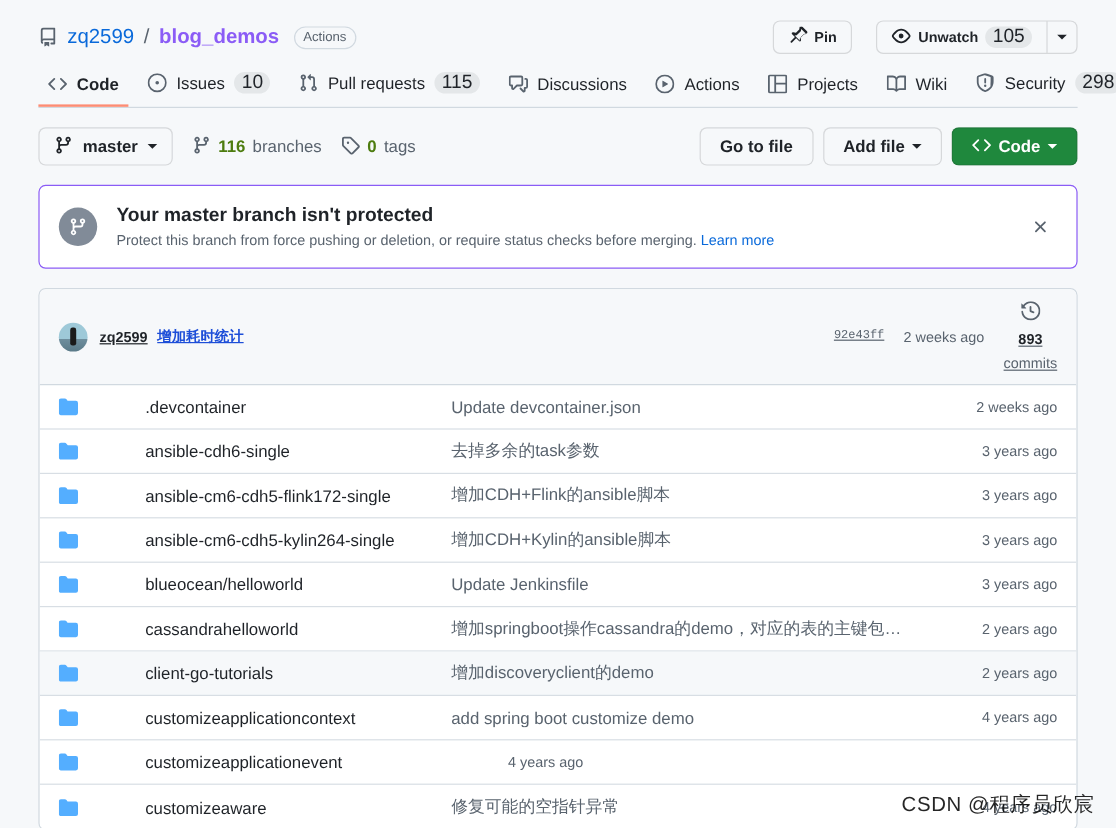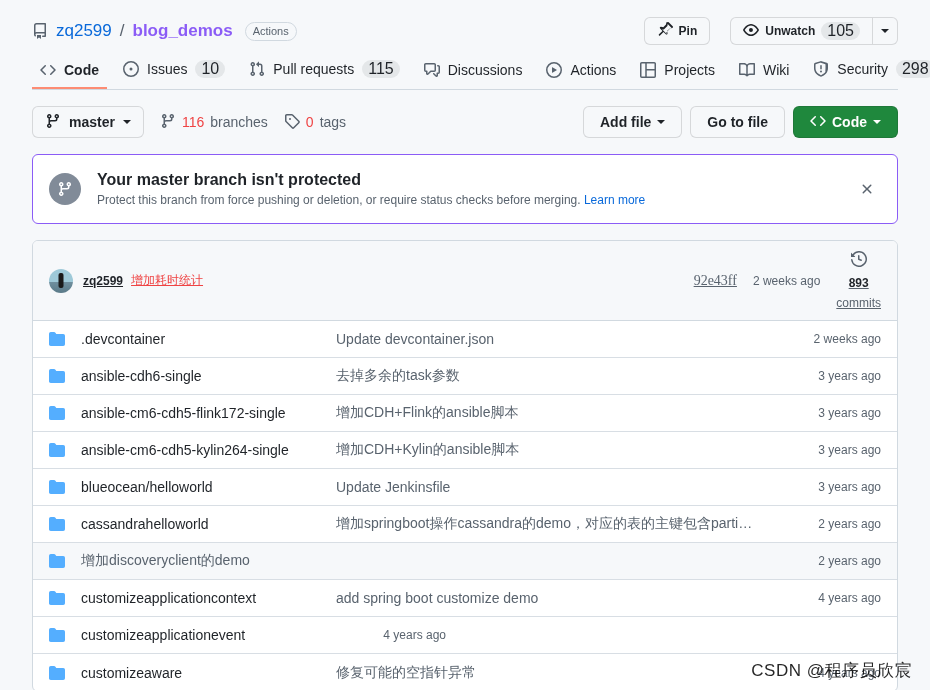--- a/index.html
+++ b/index.html
@@ -138,21 +138,21 @@
   }
   .meta-link {
     display: inline-flex;
     align-items: center;
     gap: 6px;
     color: #59636e;
     font-size: 14px;
     text-decoration: none;
     cursor: pointer;
   }
-  .meta-link strong { color: #ef4444; font-weight: 400; }
+  .meta-link strong { color: #4d7c0f; font-weight: 700; }
   .branch-right { display: flex; gap: 8px; align-items: center; }
   .btn-lg {
     height: 32px;
     font-size: 14px;
     padding: 5px 16px;
   }
   .btn-green {
     background: #1f883d;
     border: 1px solid rgba(31,35,40,0.15);
     color: #ffffff;
@@ -218,32 +218,32 @@
   .commit-avatar::after {
     content: "";
     position: absolute;
     left: 50%; top: 18%;
     transform: translateX(-50%);
     width: 5px; height: 15px;
     background: #1a1a1a;
     border-radius: 2px;
   }
   .commit-author { font-weight: 600; font-size: 12px; color: #1f2328; margin-left: 2px; }
-  .commit-msg { font-size: 12px; color: #ef4444; }
+  .commit-msg { font-size: 12px; color: #1d4ed8; font-weight: bold; }
   .commit-right {
     margin-left: auto;
     display: flex;
     align-items: center;
     gap: 16px;
     font-size: 12px;
     color: #59636e;
   }
   .commit-sha {
-    font-family: Liberation Serif, serif;
-    font-size: 14px;
+    font-family: Liberation Mono, monospace;
+    font-size: 10px;
     color: #59636e;
   }
   .commits-count {
     display: inline-flex;
     align-items: center;
     gap: 6px;
     color: #59636e;
     cursor: pointer;
     flex-direction: column;
   }
@@ -267,20 +267,21 @@
     color: #54aeff;
   }
   .file-name {
     flex: 0 0 255px;
     color: #1f2328;
     text-decoration: none;
     cursor: pointer;
     overflow: hidden;
     text-overflow: ellipsis;
     white-space: nowrap;
+    margin-left: 40px;
   }
   .file-msg {
     flex: 1;
     color: #59636e;
     text-decoration: none;
     overflow: hidden;
     text-overflow: ellipsis;
     white-space: nowrap;
     padding-right: 16px;
     cursor: pointer;
@@ -443,25 +444,25 @@
         <span>
           <svg width="16" height="16" viewBox="0 0 16 16" fill="currentColor" aria-hidden="true">
             <path d="M1 7.775V2.75C1 1.784 1.784 1 2.75 1h5.025c.464 0 .91.184 1.238.513l6.25 6.25a1.75 1.75 0 0 1 0 2.474l-5.026 5.026a1.75 1.75 0 0 1-2.474 0l-6.25-6.25A1.752 1.752 0 0 1 1 7.775Zm1.5 0c0 .066.026.13.073.177l6.25 6.25a.25.25 0 0 0 .354 0l5.025-5.025a.25.25 0 0 0 0-.354l-6.25-6.25a.25.25 0 0 0-.177-.073H2.75a.25.25 0 0 0-.25.25ZM6 5a1 1 0 1 1 0 2 1 1 0 0 1 0-2Z"></path>
           </svg>
         </span>
         <strong>0</strong>
         <span>tags</span>
       </a>
     </div>
     <div class="branch-right">
+      <button class="btn btn-lg">Go to file</button>
       <button class="btn btn-lg">
         <span>Add file</span>
         <span class="caret"></span>
       </button>
-      <button class="btn btn-lg">Go to file</button>
       <button class="btn btn-lg btn-green">
         <span>
           <svg width="16" height="16" viewBox="0 0 16 16" fill="currentColor" aria-hidden="true">
             <path d="m11.28 3.22 4.25 4.25a.75.75 0 0 1 0 1.06l-4.25 4.25a.749.749 0 0 1-1.275-.326.749.749 0 0 1 .215-.734L13.94 8l-3.72-3.72a.749.749 0 0 1 .326-1.275.749.749 0 0 1 .734.215Zm-6.56 0a.751.751 0 0 1 1.042.018.751.751 0 0 1 .018 1.042L2.06 8l3.72 3.72a.749.749 0 0 1-.326 1.275.749.749 0 0 1-.734-.215L.47 8.53a.75.75 0 0 1 0-1.06Z"></path>
           </svg>
         </span>
         <span>Code</span>
         <span class="caret"></span>
       </button>
     </div>
@@ -569,20 +570,21 @@
           <a class="file-name" href="#">cassandrahelloworld</a>
           <a class="file-msg" href="#">增加springboot操作cassandra的demo，对应的表的主键包含partitionKy...</a>
           <span class="file-time">2 years ago</span>
         </div>
         <div class="file-row hovered">
           <span class="file-icon">
             <svg width="16" height="16" viewBox="0 0 16 16" fill="currentColor" aria-hidden="true">
               <path d="M1.75 1A1.75 1.75 0 0 0 0 2.75v10.5C0 14.216.784 15 1.75 15h12.5A1.75 1.75 0 0 0 16 13.25v-8.5A1.75 1.75 0 0 0 14.25 3H7.5a.25.25 0 0 1-.2-.1l-.9-1.2C6.07 1.26 5.55 1 5 1H1.75Z"></path>
             </svg>
           </span>
+          <a class="file-name" href="#">client-go-tutorials</a>
           <a class="file-msg" href="#">增加discoveryclient的demo</a>
           <span class="file-time">2 years ago</span>
         </div>
         <div class="file-row">
           <span class="file-icon">
             <svg width="16" height="16" viewBox="0 0 16 16" fill="currentColor" aria-hidden="true">
               <path d="M1.75 1A1.75 1.75 0 0 0 0 2.75v10.5C0 14.216.784 15 1.75 15h12.5A1.75 1.75 0 0 0 16 13.25v-8.5A1.75 1.75 0 0 0 14.25 3H7.5a.25.25 0 0 1-.2-.1l-.9-1.2C6.07 1.26 5.55 1 5 1H1.75Z"></path>
             </svg>
           </span>
           <a class="file-name" href="#">customizeapplicationcontext</a>

